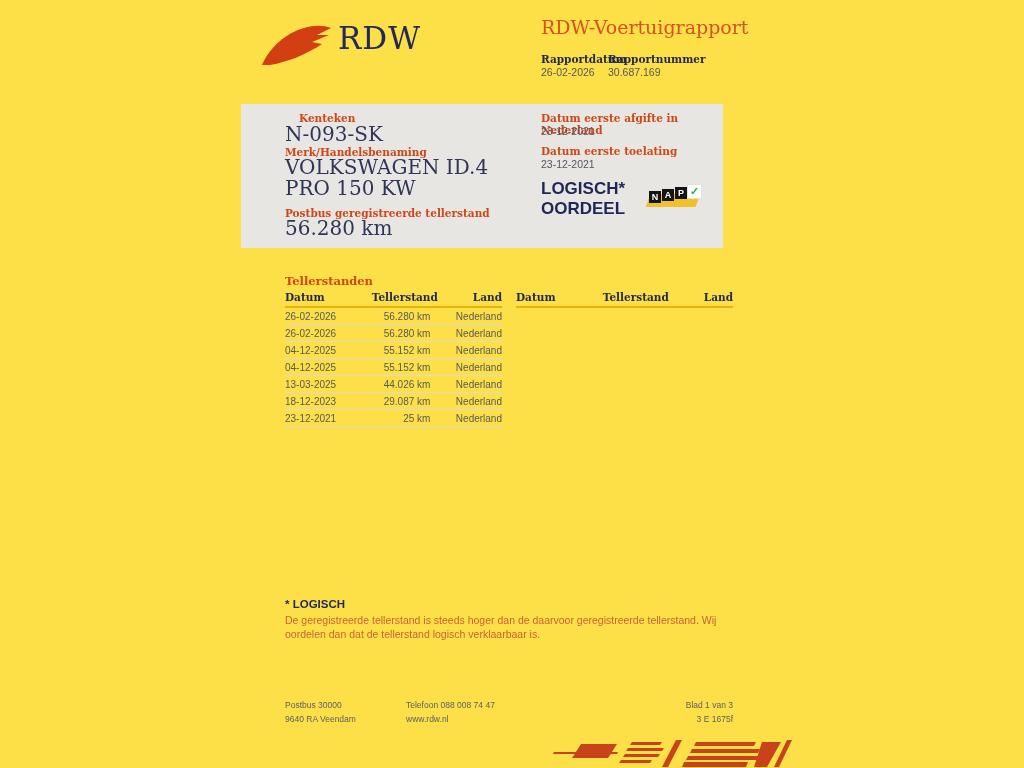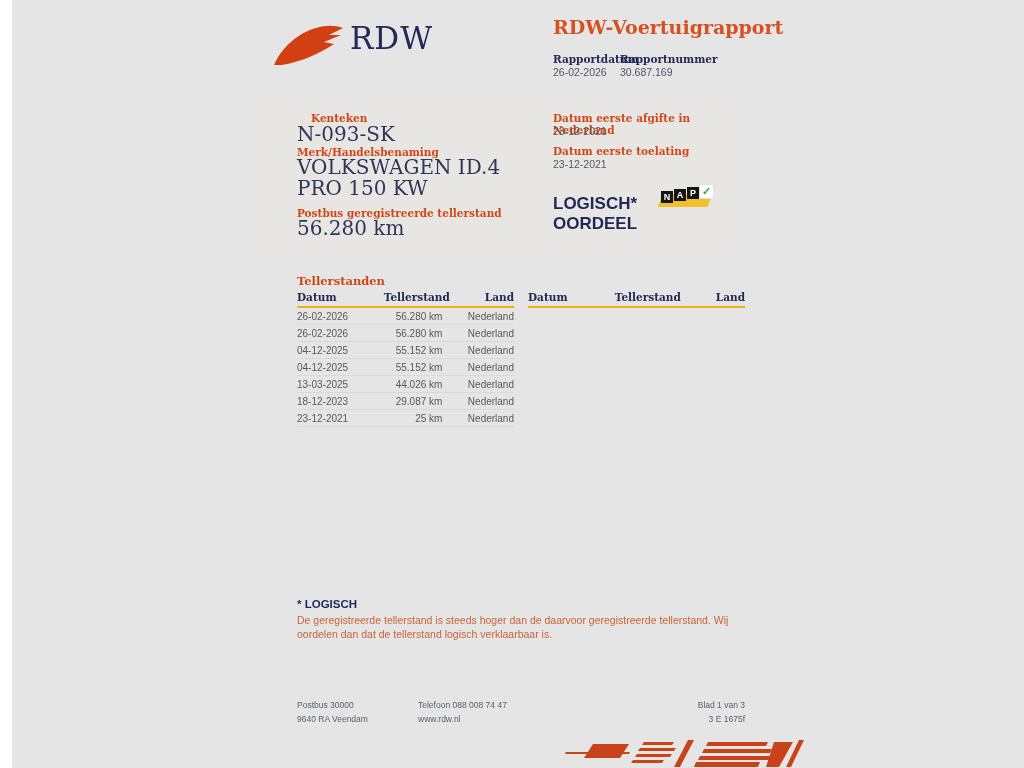--- a/index.html
+++ b/index.html
@@ -4,32 +4,32 @@
 <style>
   * { margin:0; padding:0; box-sizing:border-box; }
   html,body { width:1024px; height:768px; }
   body {
     font-family:"Liberation Sans", sans-serif;
     background:#ffffff;
     position:relative;
     overflow:hidden;
     color:#55575e;
   }
-  .page { position:absolute; inset:0; background:#e5e5e5;margin-left:12px; }
+  .page { position:absolute; inset:0; background:#fde047; }
 
   
   .logo-icon { position:absolute; left:260px; top:18px; width:74px; height:52px; }
   .logo-text {
     position:absolute; left:338px; top:20px;
     font-family:"DejaVu Serif", serif;
     font-size:31px; letter-spacing:1px; color:#232a58;
   }
   .doc-title {
     position:absolute; left:541px; top:16px;
-    font-family:"DejaVu Serif", serif; font-weight:bold;
+    font-family:"DejaVu Serif", serif; font-weight:normal;
     font-size:19px; color:#d6511f;
   }
   .meta-label {
     position:absolute; top:53px;
     font-family:"DejaVu Serif", serif; font-weight:bold;
     font-size:10.5px; color:#232a52;
   }
   .meta-value { position:absolute; top:66px; font-size:10.5px; color:#54565e; }
   .m1 { left:541px; } .m2 { left:608px; }
 
@@ -43,21 +43,21 @@
     font-family:"DejaVu Serif", serif; font-weight:bold;
     font-size:10.5px; color:#cf4716;
   }
   .card .big {
     position:absolute;
     font-family:"DejaVu Serif", serif;
     font-size:20px; color:#2f3557; line-height:22px;
   }
   .card .sm { position:absolute; font-size:10.5px; color:#54565e; }
   .oordeel {
-    position:absolute; left:300px; top:90px;
+    position:absolute; left:300px; top:75px;
     font-weight:bold; font-size:17px; line-height:20px; color:#1f2757;
   }
 
   
   .nap { position:absolute; left:404px; top:78px; width:60px; height:32px; }
   .nap-swoosh {
     position:absolute; left:3px; top:12px; width:50px; height:13px;
     background:#f2c029; transform:skewX(-20deg); border-radius:1px;
   }
   .nap-tile {

